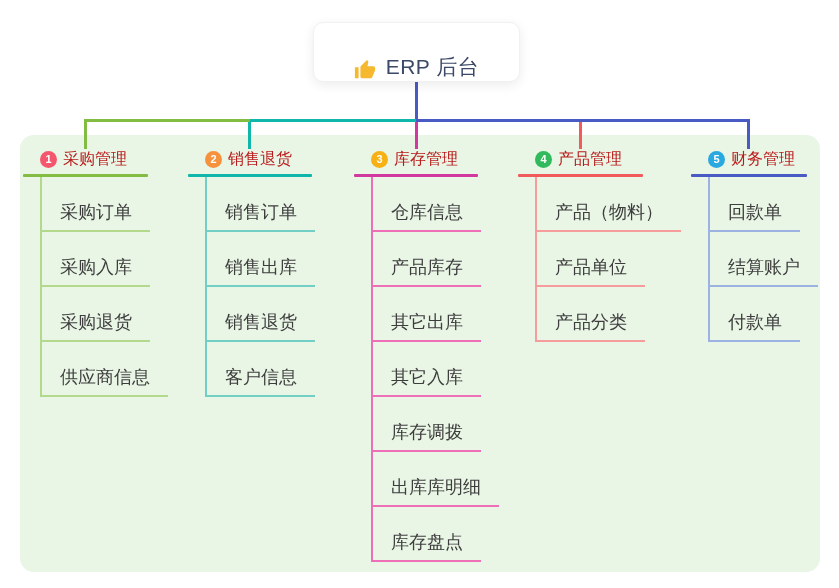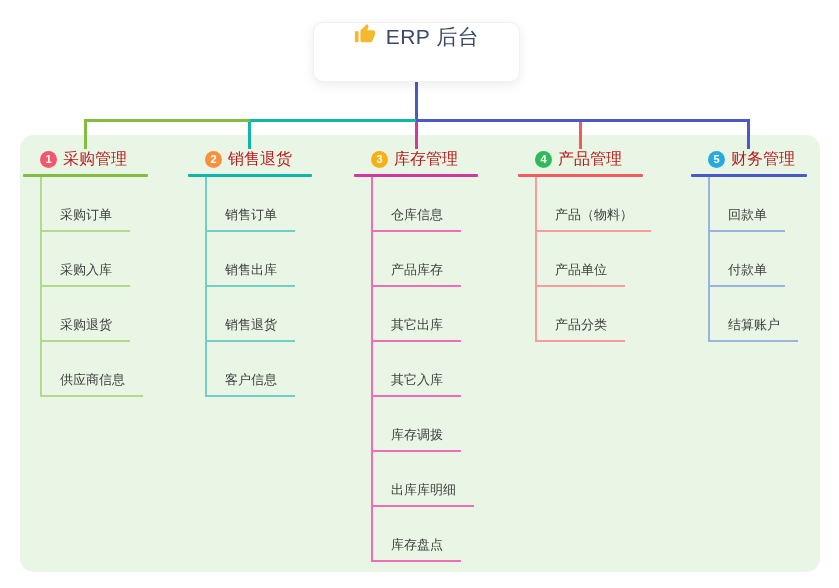--- a/index.html
+++ b/index.html
@@ -5,21 +5,21 @@
   * { margin:0; padding:0; box-sizing:border-box; }
   body { background:#fff; }
   .page {
     position:relative; width:839px; height:588px; background:#ffffff;
     font-family:"Liberation Sans","DejaVu Sans",sans-serif; overflow:hidden;
   }
   .root-card {
     position:absolute; left:313px; top:22px; width:207px; height:60px;
     background:#ffffff; border:1px solid #f1f1f1; border-radius:10px;
     box-shadow:0 3px 12px rgba(0,0,0,0.08);
-    display:flex; align-items:flex-start; justify-content:center; gap:10px;
+    display:flex; align-items:flex-end; justify-content:center; gap:10px;
     z-index:3; cursor:default;
   }
   .root-title { font-size:21px; color:#3b4866; font-weight:500; letter-spacing:0.5px; }
   .thumb-svg { width:22px; height:22px; }
   .conn { position:absolute; z-index:1; }
   .panel {
     position:absolute; left:20px; top:135px; width:800px; height:437px;
     border-radius:14px; z-index:0;
   }
   .branch { position:absolute; top:148px; z-index:2; }
@@ -36,21 +36,21 @@
   .branch-rule { height:3px; background:var(--line); margin-top:4px; width:100%; border-radius:1px; }
   .children {
     list-style:none; margin-left:17px; border-left:2px solid var(--child);
     width:max-content;
   }
   .child {
     height:55px; display:flex; align-items:flex-end;
     border-bottom:2px solid var(--child); width:max-content; cursor:pointer;
   }
   .child-label {
-    font-size:13px; color:#3d3d3d; padding:0 18px 6px 18px; white-space:nowrap;
+    font-size:18px; color:#3d3d3d; padding:0 18px 6px 18px; white-space:nowrap;
   }
 </style>
 </head>
 <body>
 
 <div class="page">
 
   <div class="panel" style="background: rgb(233, 245, 229);"></div>
 
   <div class="conn" style="left: 415px; top: 82px; width: 3px; height: 37px; background: rgb(74, 90, 196);"></div>
@@ -170,21 +170,21 @@
     <div class="branch-header">
       <span class="badge">5</span>
       <span class="branch-title">财务管理</span>
     </div>
     <div class="branch-rule"></div>
     <ul class="children">
       <li class="child">
           <span class="child-label">回款单</span>
         </li>
       <li class="child">
-          <span class="child-label">付款单</span>
+          <span class="child-label">结算账户</span>
         </li>
       <li class="child">
-          <span class="child-label">结算账户</span>
+          <span class="child-label">付款单</span>
         </li>
     </ul>
   </div>
 
 </div>
 
 </body></html>

